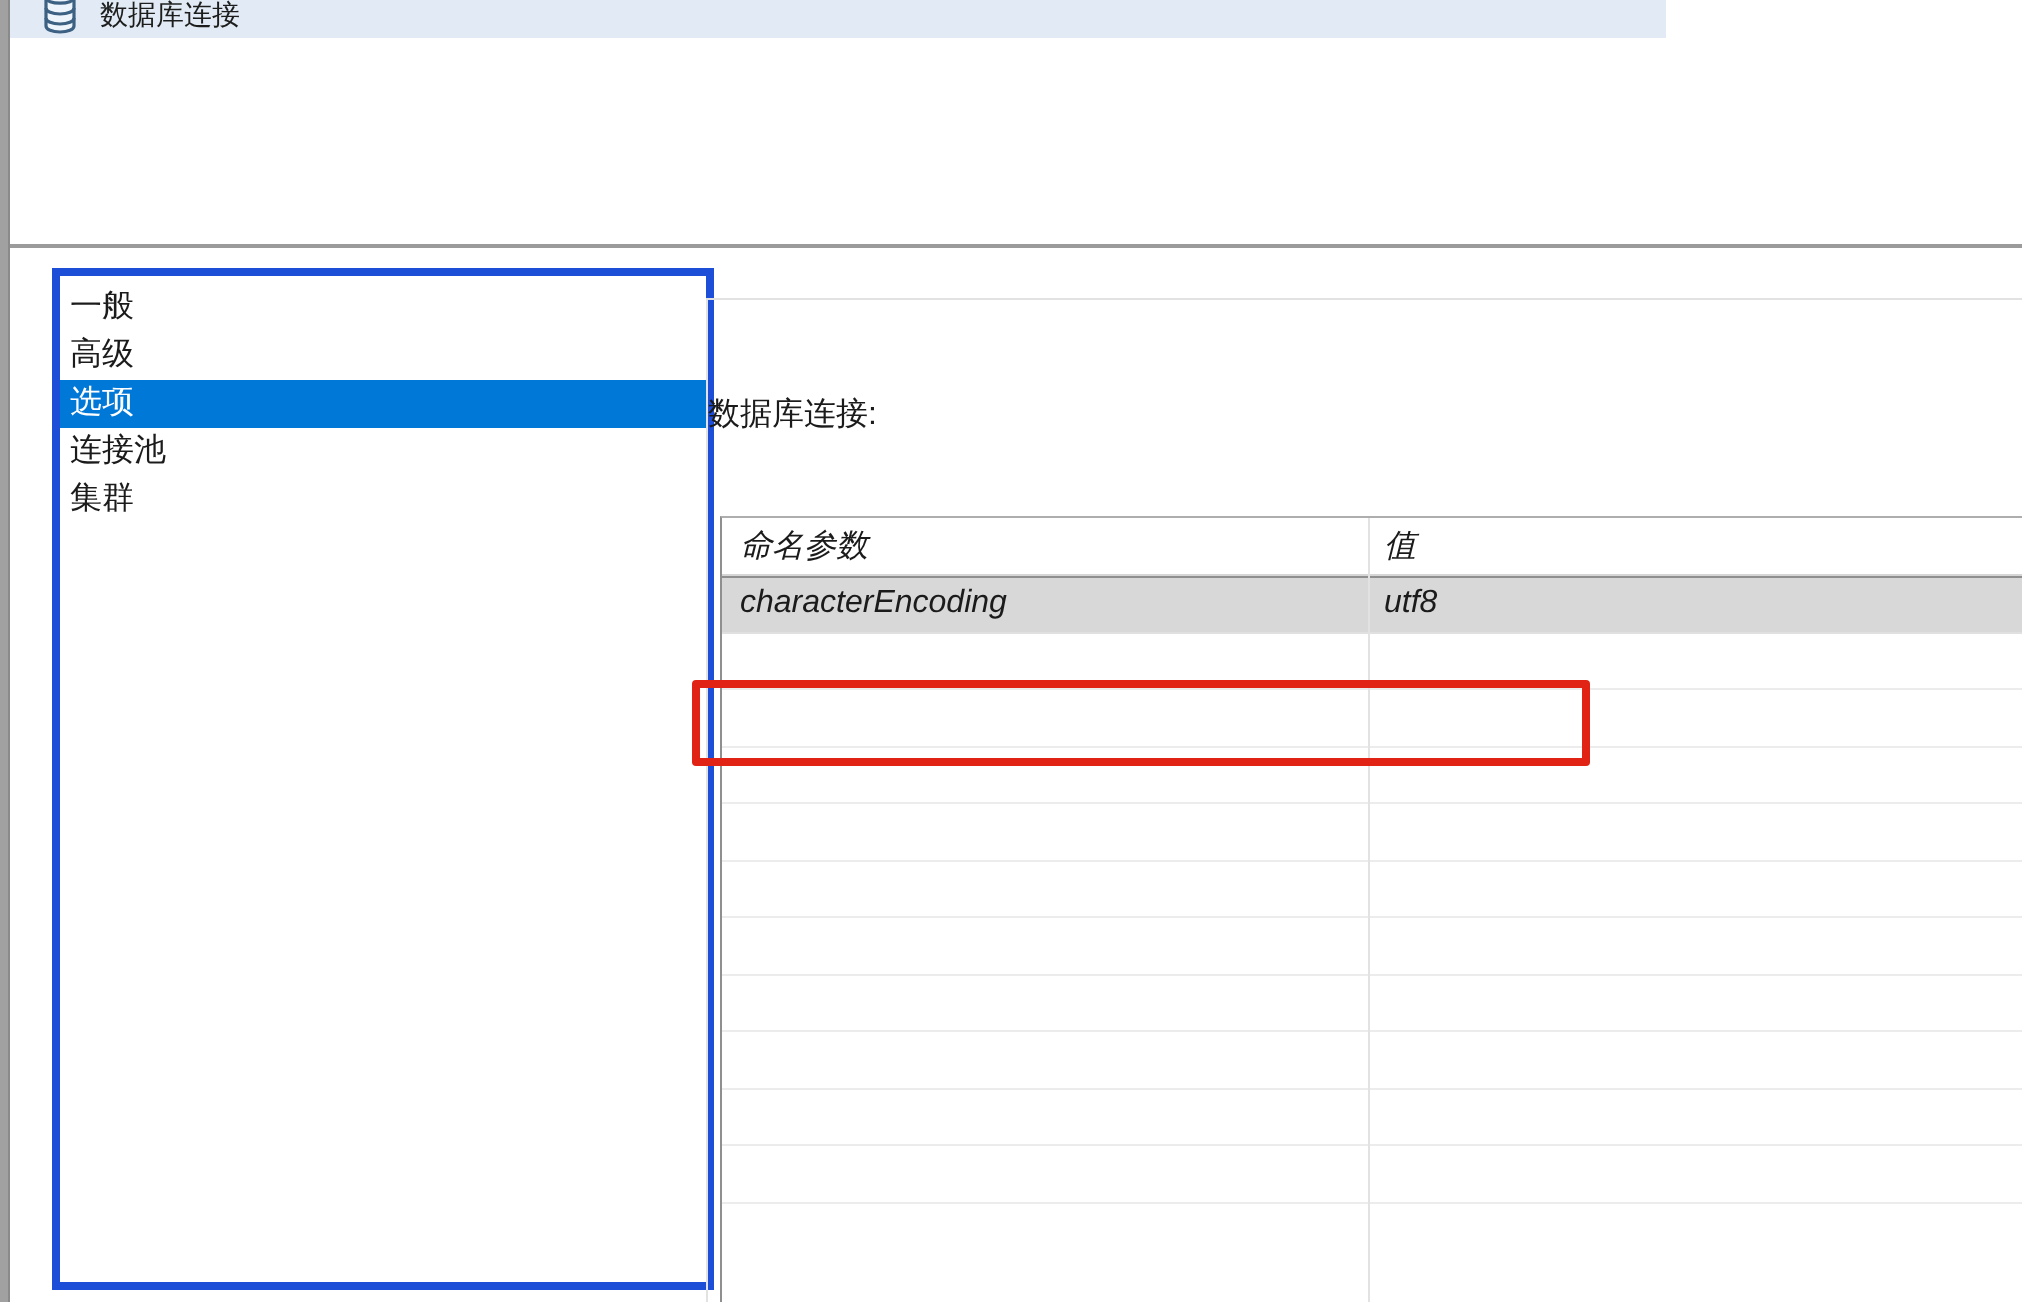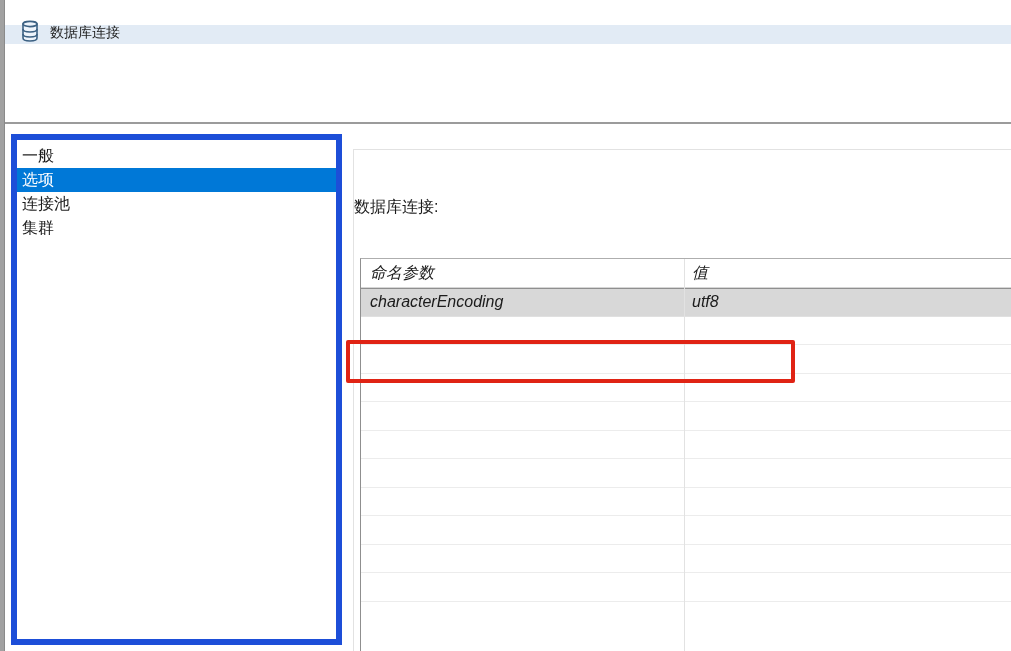--- a/index.html
+++ b/index.html
@@ -11,43 +11,43 @@
   .stage{position:absolute;inset:0;}
 
   
   .left-strip{
     position:absolute;left:0;top:0;width:4px;height:651px;
     background:#a1a1a1;border-right:1px solid #8a8a8a;
   }
 
   
   .titlebar{
-    position:absolute;left:5px;top:0;width:1006px;height:19px;
+    position:absolute;left:5px;top:0;width:828px;height:19px;
     background:var(--titlebar-bg,#e2ebf5);
-    display:flex;align-items:center;margin-top:25px;
+    display:flex;align-items:center;
   }
   .db-icon{
     position:absolute;left:16px;top:-5px;width:18px;height:22px;
     display:block;
   }
   .title-text{
     position:absolute;left:45px;top:-2px;
     font-size:14px;line-height:18px;color:#1d1d1d;white-space:nowrap;
   }
 
   
   .separator{
     position:absolute;left:5px;top:122px;width:1006px;height:2px;
     background:#9b9b9b;
   }
 
   
   .listbox{
-    position:absolute;left:11px;top:134px;width:331px;height:511px;
-    background:#ffffff;border:6px solid #1d4ed8;
+    position:absolute;left:26px;top:134px;width:331px;height:511px;
+    background:#ffffff;border:4px solid #1d4ed8;
     padding-top:4px;box-sizing:border-box;
   }
   .list-item{
     height:24px;line-height:24px;padding-left:5px;
     font-size:16px;white-space:nowrap;cursor:default;
   }
   .list-item.selected{
     background:var(--accent,#0078d7);color:#ffffff;
   }
 
@@ -118,20 +118,21 @@
       </svg>
     </span>
     <span class="title-text">数据库连接</span>
   </div>
 
   <div class="separator"></div>
 
   <div class="listbox">
     <div id="sidebar-list">
         <div class="list-item">一般</div>
+        <div class="list-item">高级</div>
         <div class="list-item selected">选项</div>
         <div class="list-item">连接池</div>
         <div class="list-item">集群</div>
       </div>
   </div>
 
   <div class="groupbox"></div>
 
   <div class="panel-label">数据库连接:</div>
 

